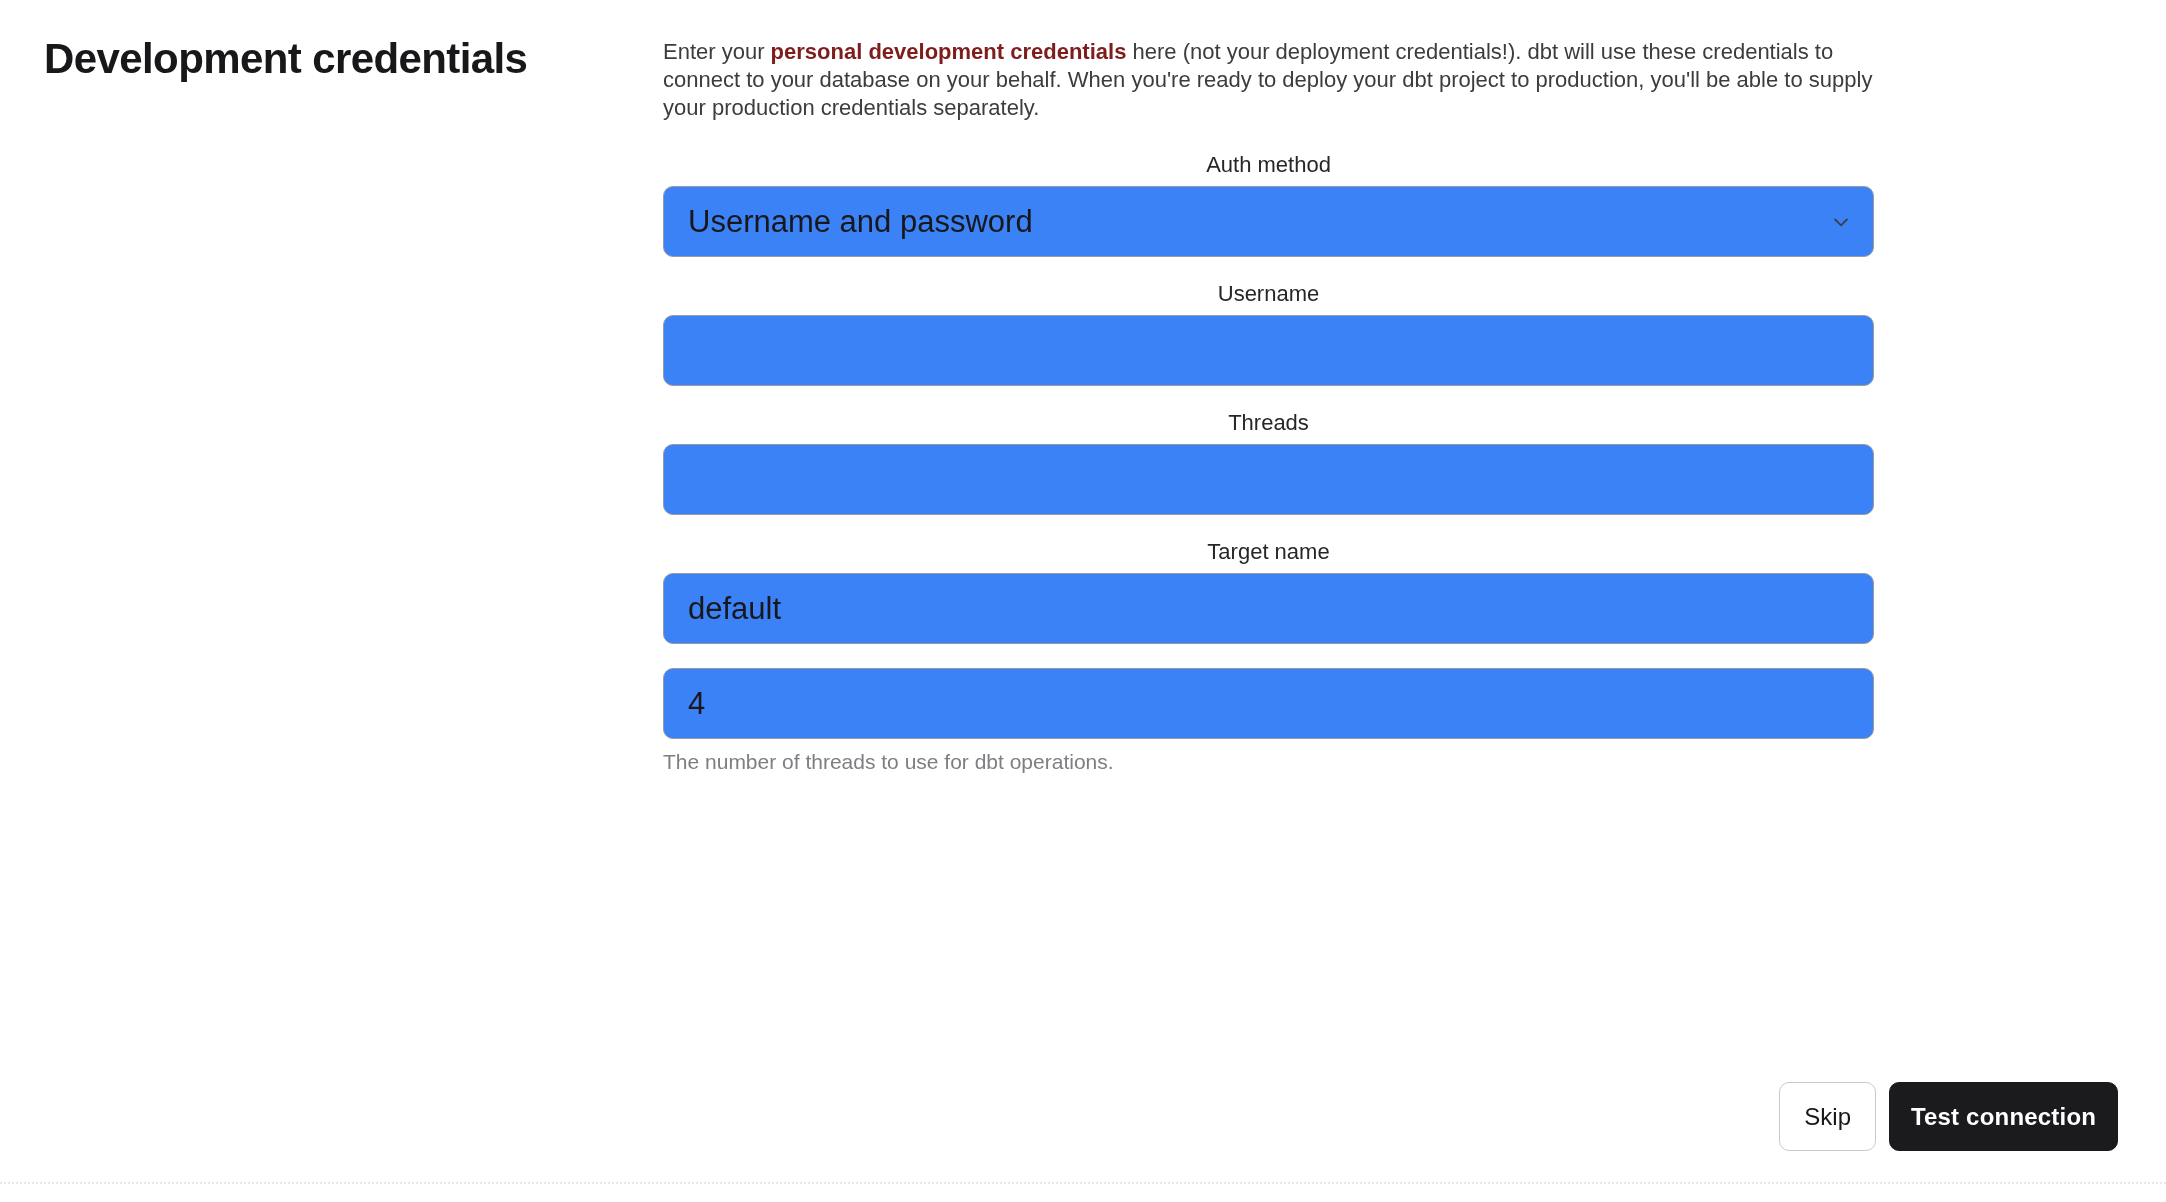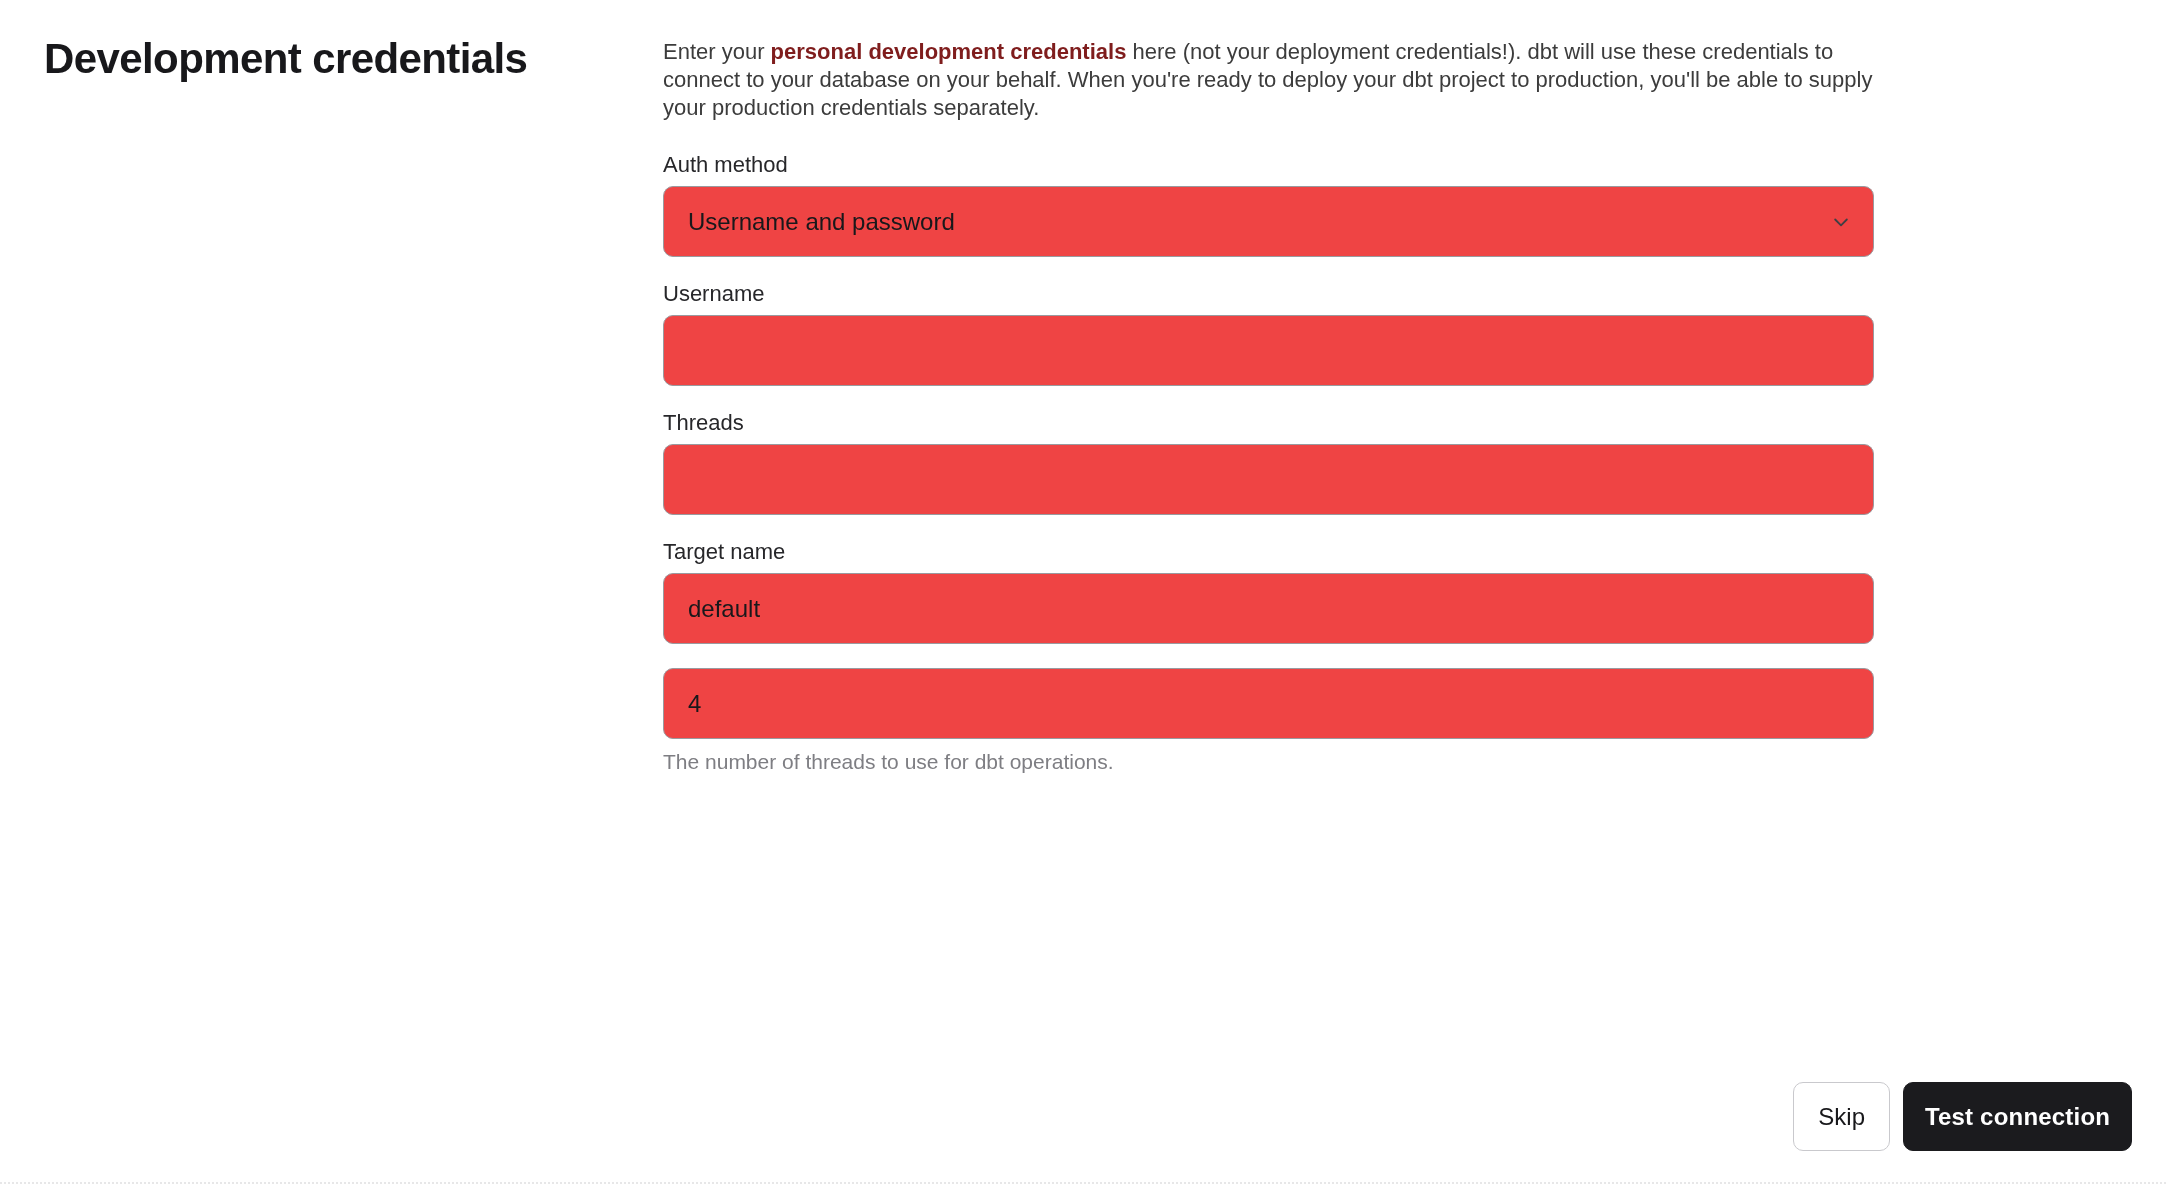--- a/index.html
+++ b/index.html
@@ -43,29 +43,30 @@
   .description b { color: #7f1d1d; font-weight: 700; }
 
   .field-group { margin-top: 0; margin-bottom: 24px; }
   .field-group.first { margin-top: 30px; }
   .field-label {
     display: block;
     font-size: 22px;
     line-height: 26px;
     color: #27272a;
     margin-bottom: 8px;
+    text-align: center;
   }
   .text-input, .select-box {
     width: 100%;
     height: 71px;
     border: 1px solid #9a9a9f;
     border-radius: 10px;
-    background: #ef4444;
+    background: #3b82f6;
     font-family: "Liberation Sans", "DejaVu Sans", sans-serif;
-    font-size: 24px;
+    font-size: 31px;
     color: #18181b;
     padding: 0 24px;
     outline: none;
   }
   .select-box {
     position: relative;
     display: flex;
     align-items: center;
     cursor: pointer;
   }
@@ -83,21 +84,21 @@
   .help-text {
     margin-top: 9px;
     font-size: 21px;
     line-height: 28px;
     color: #7e7e83;
     max-width: 1211px;
   }
   .footer-actions {
     position: absolute;
     top: 1082px;
-    right: 34px;
+    right: 48px;
     display: flex;
     gap: 13px;
   }
   .btn {
     height: 69px;
     border-radius: 10px;
     font-family: "Liberation Sans", "DejaVu Sans", sans-serif;
     font-size: 24px;
     display: inline-flex;
     align-items: center;

